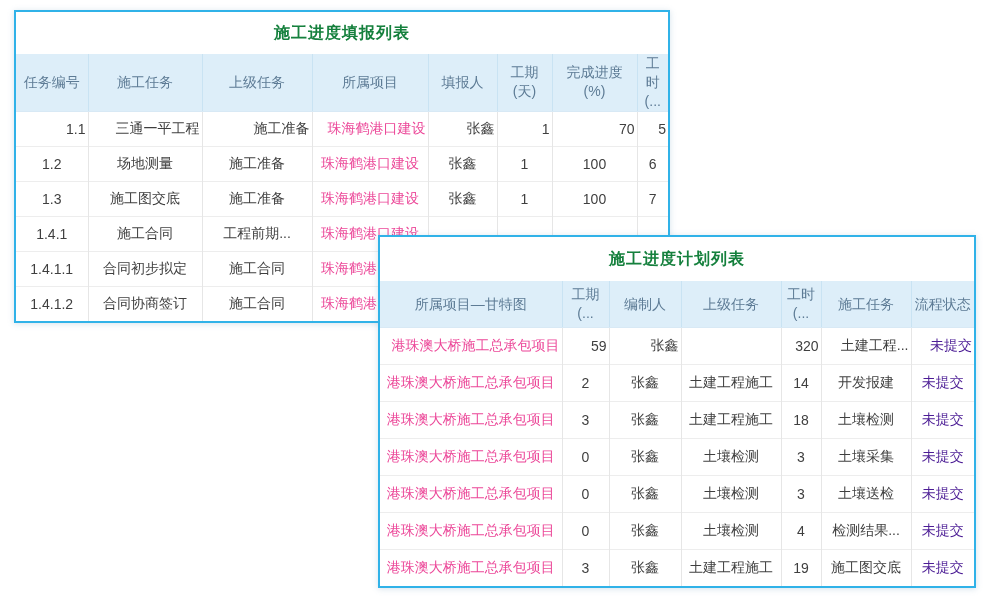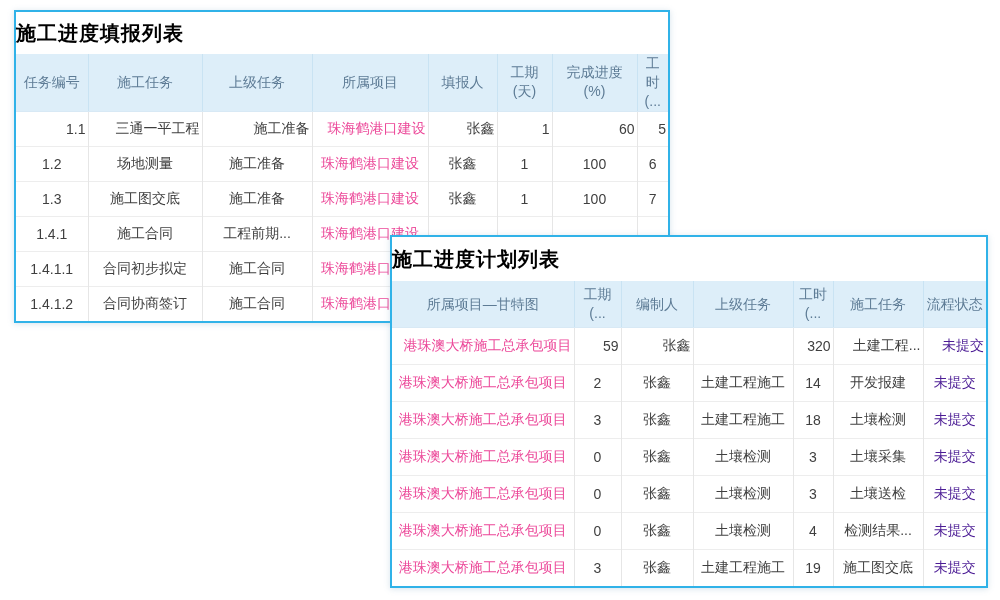--- a/index.html
+++ b/index.html
@@ -12,27 +12,27 @@
     font-family: "Liberation Sans", "DejaVu Sans", sans-serif;
   }
   .panel {
     position: absolute;
     box-sizing: border-box;
     background: #ffffff;
     border: 2px solid #30b2e8;
     box-shadow: 0 1px 6px rgba(120,160,190,0.30);
   }
   #report-panel { left: 14px; top: 10px;  width: 656px; z-index: 1; }
-  #plan-panel   { left: 390px; top: 235px; width: 598px; z-index: 2; }
+  #plan-panel   { left: 378px; top: 235px; width: 598px; z-index: 2; }
 
   .panel-title {
-    text-align: left;
-    font-size: 20px;
+    text-align: center;
+    font-size: 16px;
     font-weight: bold;
-    color: #000000;
+    color: #15803d;
     letter-spacing: 1px;
   }
   #report-panel .panel-title { height: 42px; line-height: 42px; }
   #plan-panel   .panel-title { height: 44px; line-height: 44px; }
 
   table {
     width: 100%;
     border-collapse: collapse;
     table-layout: fixed;
   }
@@ -123,21 +123,21 @@
     </thead>
     <tbody>
 
         <tr>
           <td>1.1</td>
           <td>三通一平工程</td>
           <td>施工准备</td>
           <td><a class="link">珠海鹤港口建设</a></td>
           <td>张鑫</td>
           <td>1</td>
-          <td>60</td>
+          <td>70</td>
           <td>5</td>
         </tr>
 
         <tr>
           <td>1.2</td>
           <td>场地测量</td>
           <td>施工准备</td>
           <td><a class="link">珠海鹤港口建设</a></td>
           <td>张鑫</td>
           <td>1</td>

